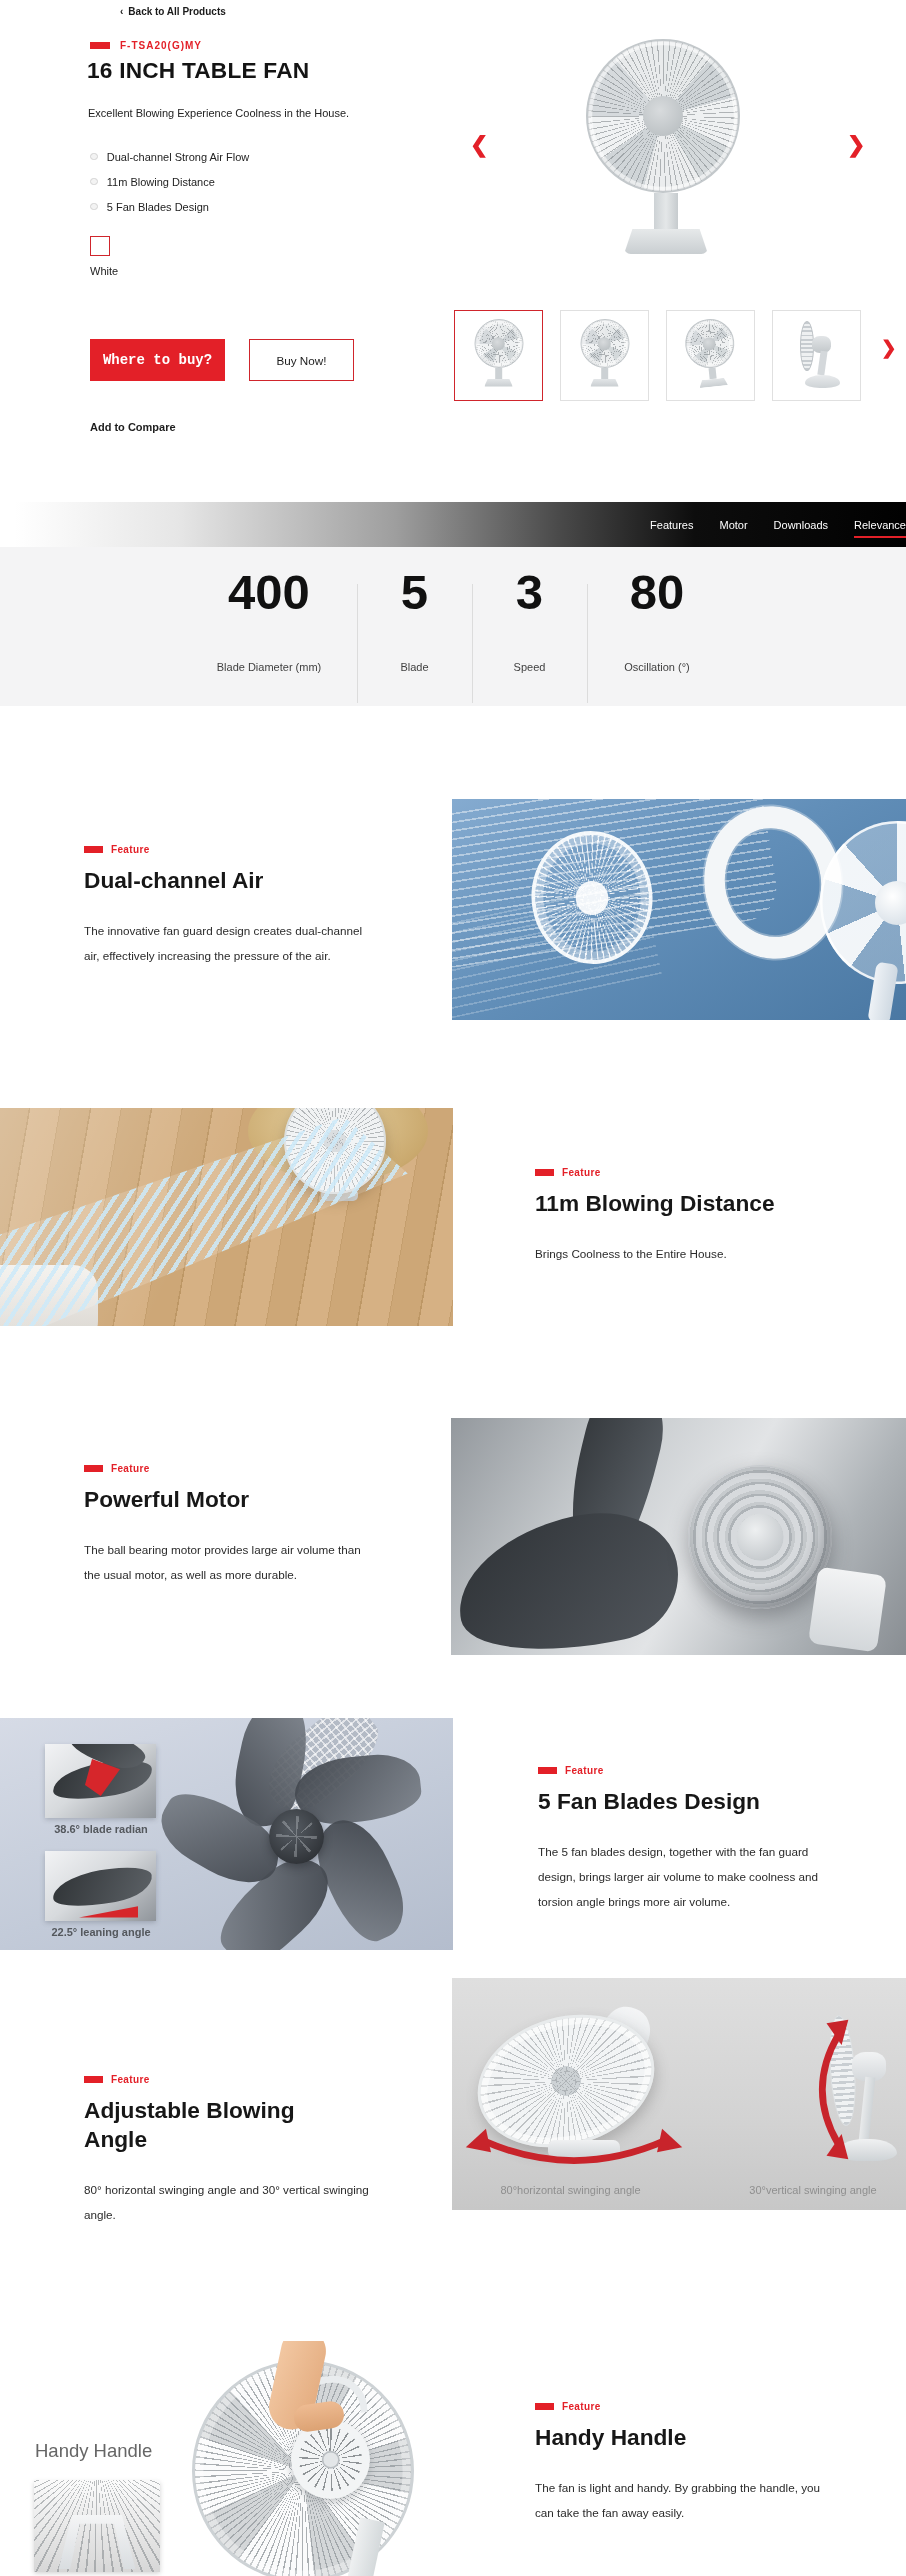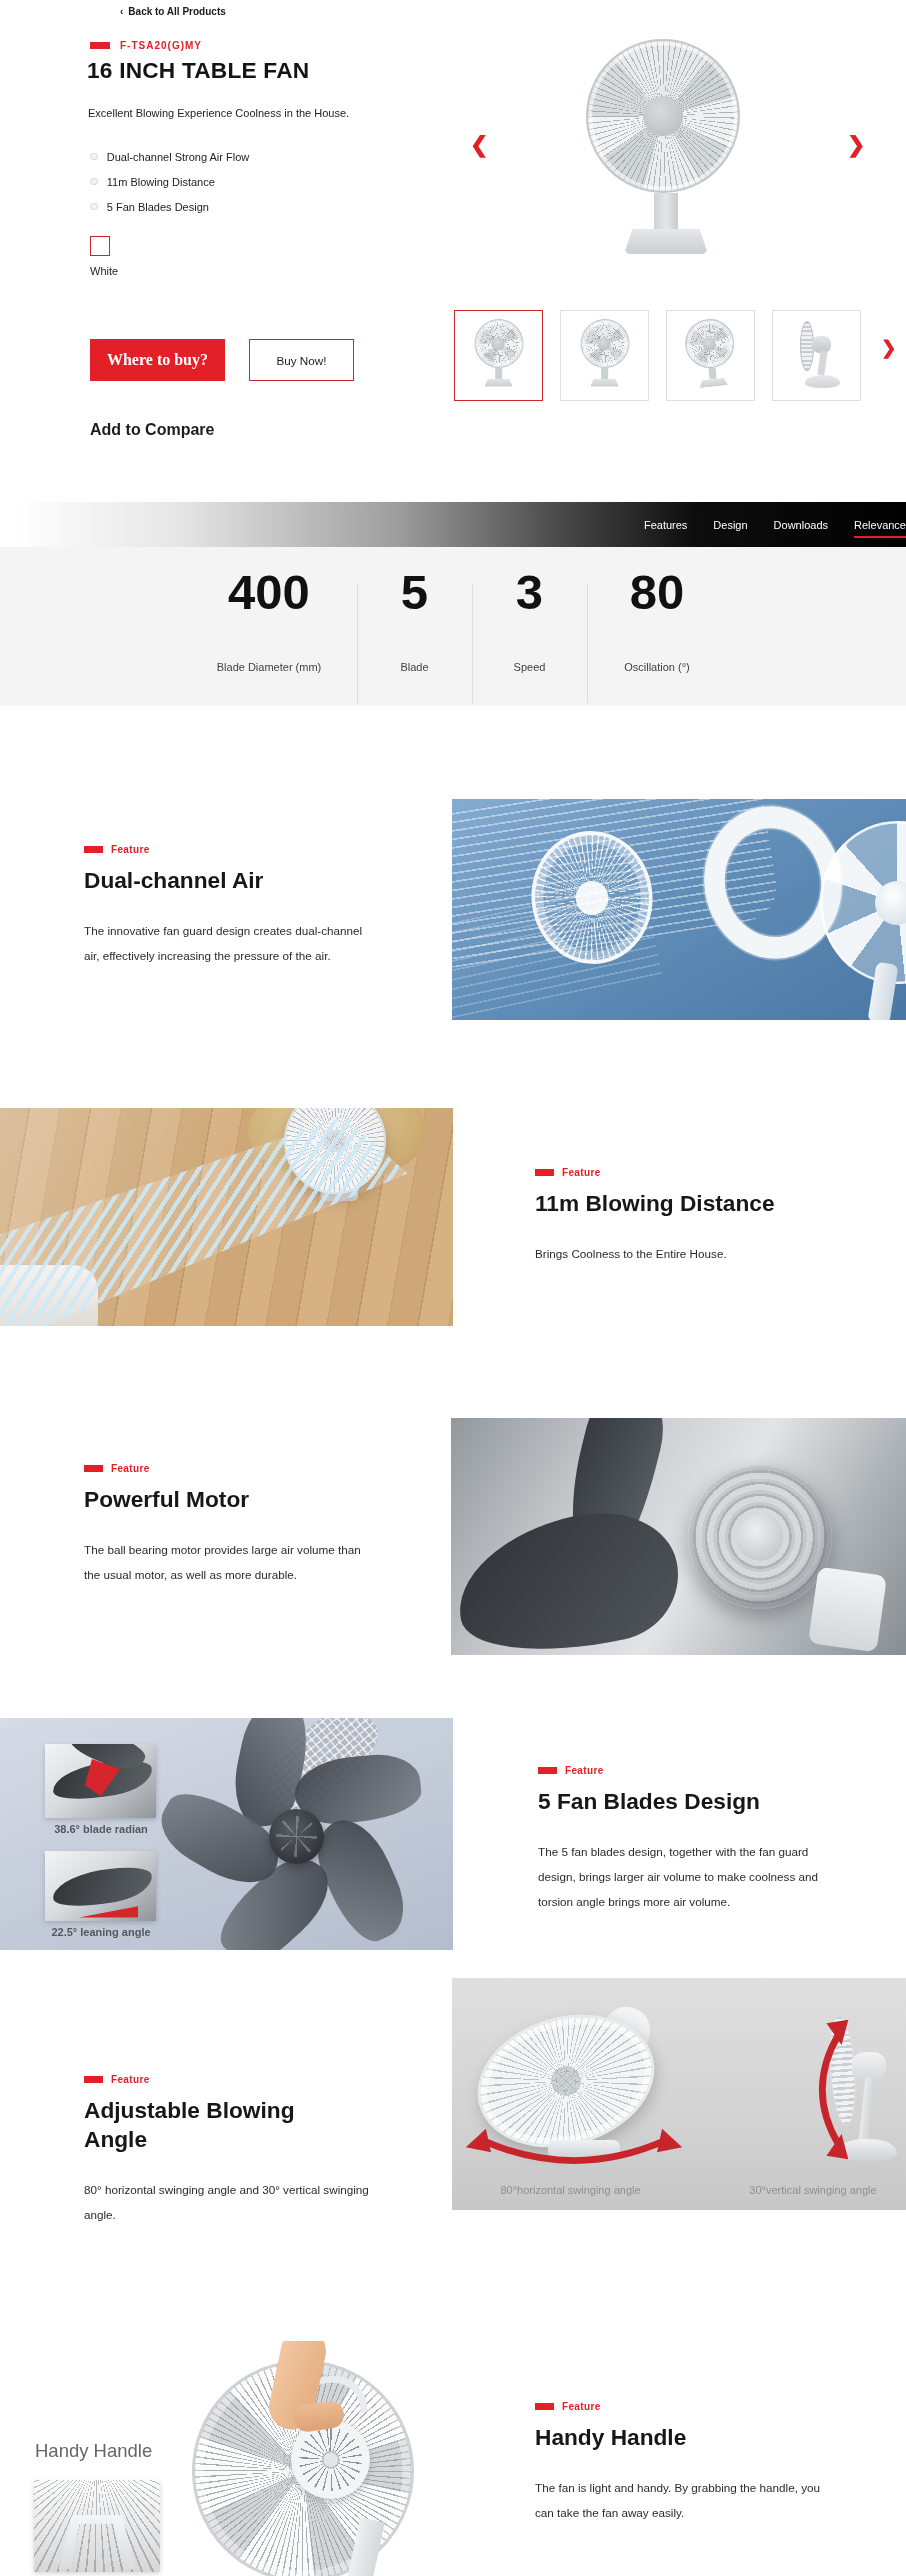--- a/index.html
+++ b/index.html
@@ -13,23 +13,23 @@
   .model-row { position:absolute; left:90px; top:40px; display:flex; align-items:center; gap:10px; }
   .model-flag { width:20px; height:6.7px; background:#e32028; }
   .model-code { font-size:10px; font-weight:bold; color:#e32028; letter-spacing:1px; }
   .title { position:absolute; left:87px; top:57px; font-size:22.7px; font-weight:800; color:#141414; letter-spacing:0.2px; }
   .tagline { position:absolute; left:88px; top:107px; font-size:11px; color:#222; }
   .bullets { position:absolute; left:90px; top:144px; list-style:none; }
   .bullets li { display:flex; align-items:center; gap:9.2px; height:25px; font-size:11px; color:#222; }
   .dot { width:7.6px; height:7.6px; border-radius:50%; border:1.7px solid #d3d3d3; background:#f3f3f3; flex:0 0 auto; }
   .swatch { position:absolute; left:90px; top:236px; width:20px; height:20px; background:#fff; border:1.7px solid #d0252c; cursor:pointer; }
   .swatch-label { position:absolute; left:90px; top:265px; font-size:11px; color:#222; }
-  .btn-red { position:absolute; left:90px; top:339px; width:135px; height:42px; background:#e32028; color:#fff; border:none; font-family:Liberation Serif, serif; font-size:16px; font-weight:bold; cursor:pointer; }
+  .btn-red { position:absolute; left:90px; top:339px; width:135px; height:42px; background:#e32028; color:#fff; border:none; font-family:Liberation Mono, monospace; font-size:14px; font-weight:bold; cursor:pointer; }
   .btn-outline { position:absolute; left:249px; top:339px; width:105px; height:42px; background:#fff; color:#1d1d1d; border:1.3px solid #d0252c; font-family:inherit; font-size:11.7px; cursor:pointer; }
-  .compare { position:absolute; left:90px; top:421px; font-size:16px; font-weight:bold; color:#1d1d1d; text-decoration:none; cursor:pointer; }
+  .compare { position:absolute; left:90px; top:421px; font-size:11px; font-weight:bold; color:#1d1d1d; text-decoration:none; cursor:pointer; }
 
   
   .car-arrow { position:absolute; color:#e32028; font-size:22px; font-weight:bold; cursor:pointer; line-height:1; }
   #car-prev { left:470px; top:134px; }
   #car-next { left:847px; top:134px; }
   .main-photo { position:absolute; left:586px; top:39px; width:159px; height:220px; cursor:pointer; }
   .guard { border-radius:50%; position:relative;
     background:
       repeating-conic-gradient(rgba(122,128,132,.55) 0deg .9deg, rgba(255,255,255,0) .9deg 4.8deg),
       conic-gradient(#e6e9ea 0deg 40deg,#cfd4d7 40deg 75deg,#eff1f2 75deg 115deg,#d4d9db 115deg 150deg,#ebedee 150deg 195deg,#d0d5d8 195deg 235deg,#f0f2f3 235deg 270deg,#d6dadd 270deg 320deg,#e9ebec 320deg 360deg);
@@ -264,21 +264,21 @@
       <div class="sf-head"></div>
         <div class="sf-motor"></div>
         <div class="sf-neck"></div>
         <div class="sf-base"></div>
     </div>
   </div>
   <span class="car-arrow" id="thumbs-next">❯</span>
 
   <div class="navbar">
     <span class="nav-item">Features</span>
-    <span class="nav-item">Design</span>
+    <span class="nav-item">Motor</span>
     <span class="nav-item">Downloads</span>
     <span class="nav-item active">Relevance</span>
   </div>
 
   <div class="stats">
     <div class="stat" style="left:180px;width:178px">
       <div class="sv">400</div>
       <div class="sl">Blade Diameter (mm)</div>
     </div>
     <div class="sdiv" style="left:357px"></div>

